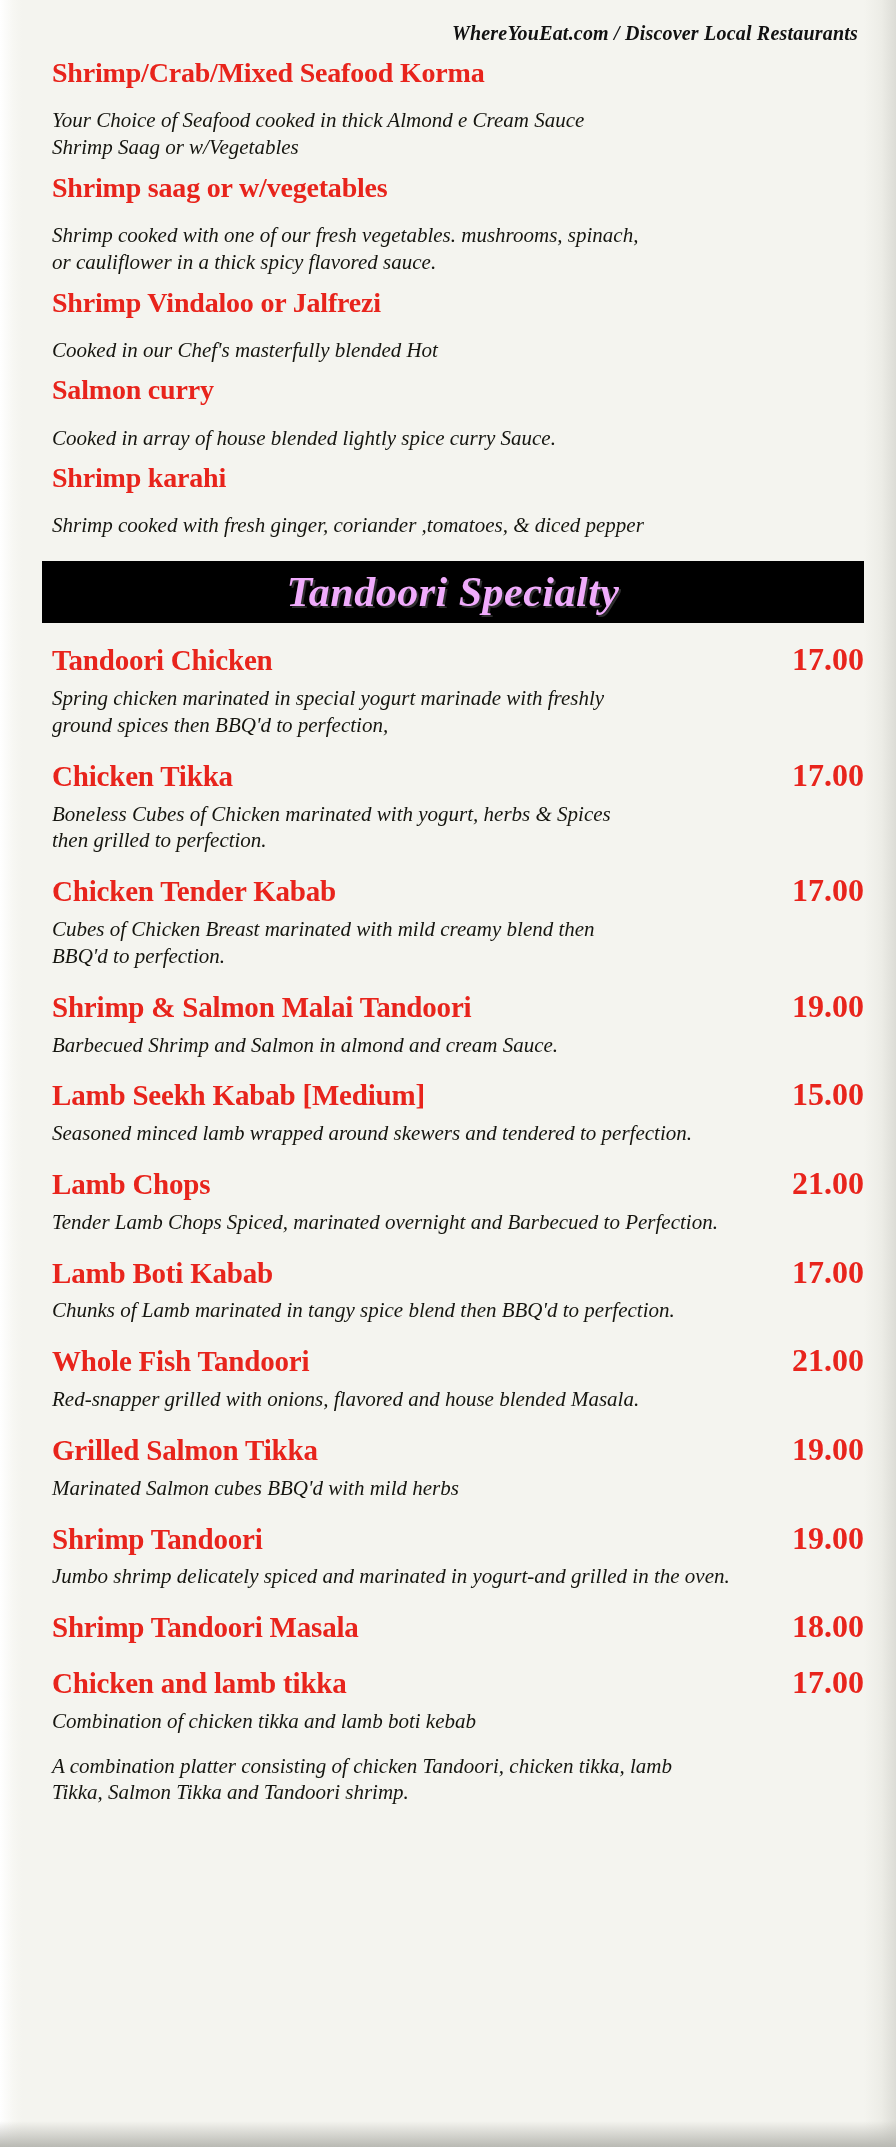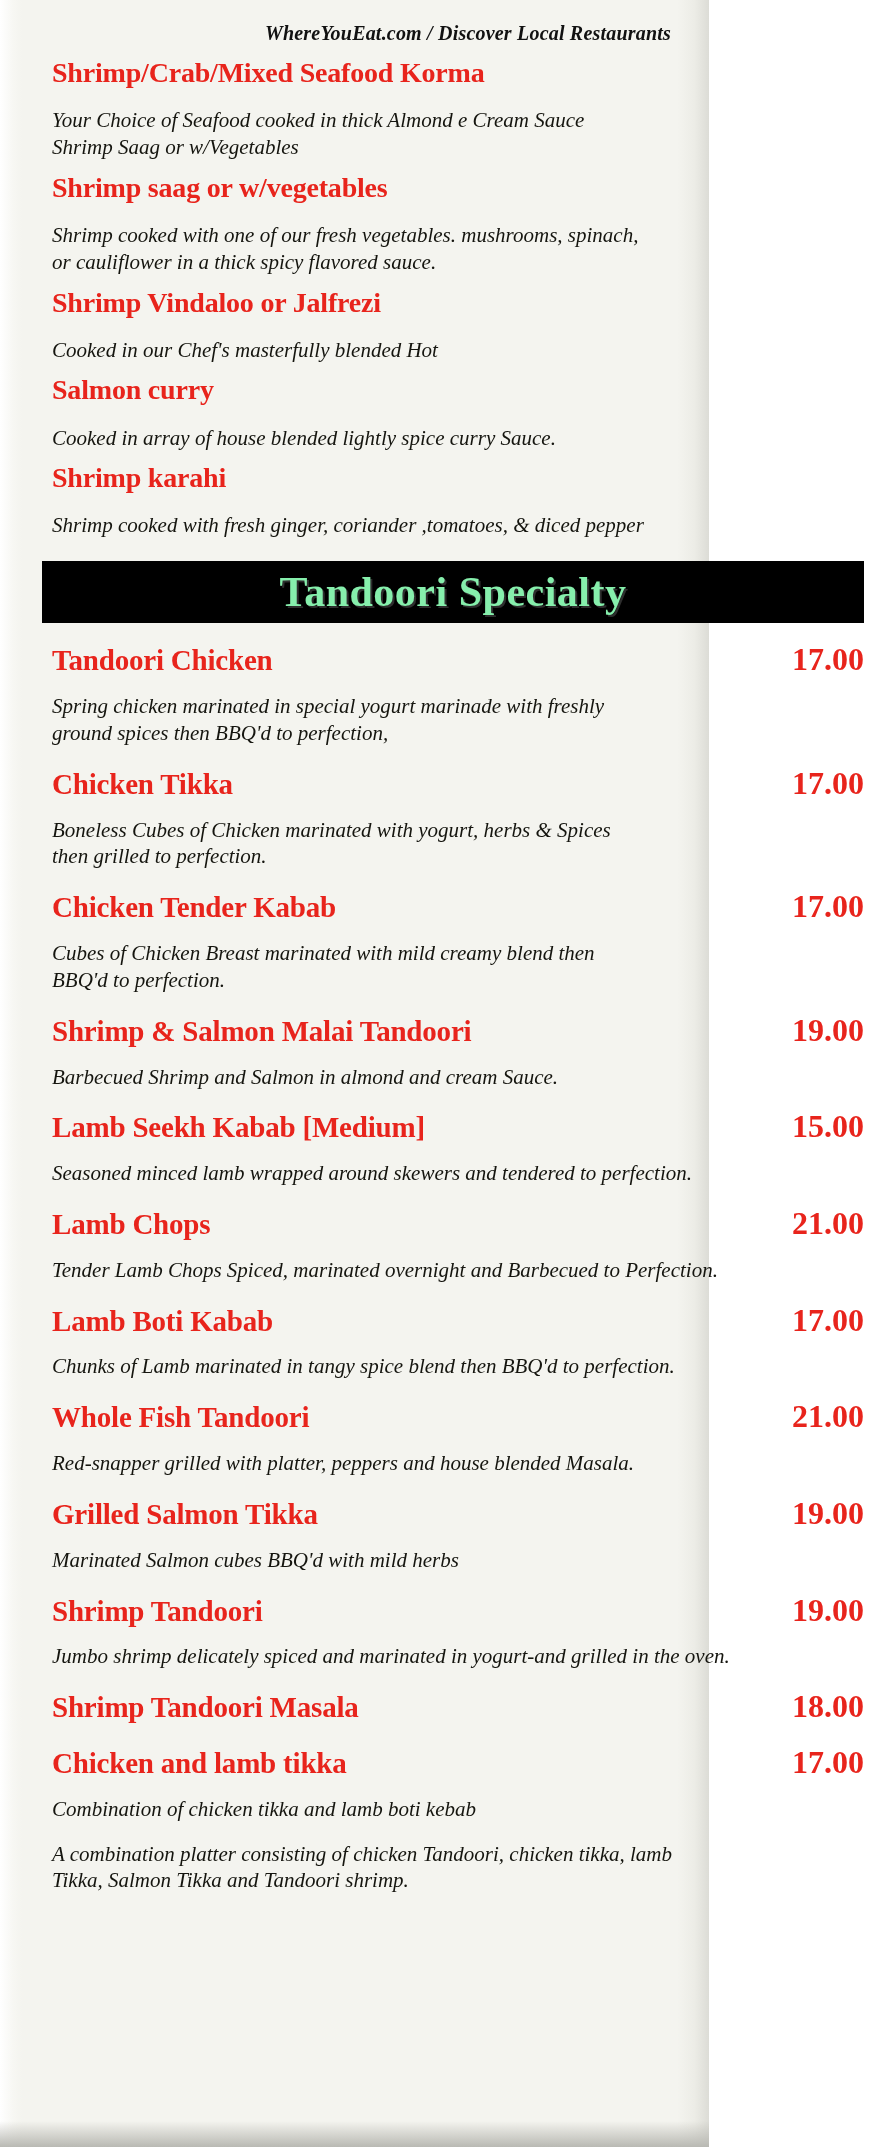--- a/index.html
+++ b/index.html
@@ -11,21 +11,21 @@
     width: 896px;
     height: 2147px;
     font-family: "Liberation Serif", serif;
     position: relative;
     overflow: hidden;
   }
   .page {
     position: absolute;
     left: 0;
     top: 0;
-    width: 709px;
+    width: 896px;
     height: 2147px;
     background: #f4f4ef;
     box-sizing: border-box;
     border-radius: 6px;
   }
   
   .page::before {
     content: "";
     position: absolute;
     left: 0; top: 0; bottom: 0;
@@ -106,32 +106,33 @@
     margin: 22px 0 18px 0;
     height: 62px;
     display: flex;
     align-items: center;
     justify-content: center;
     position: relative;
     left: -10px;
     width: 822px;
   }
   .banner-text {
-    color: #86efac;
-    font-family: "Liberation Serif", serif;
+    color: #f0abfc;
+    font-family: "Liberation Serif", serif;
+    font-style: italic;
     font-weight: bold;
     font-size: 42px;
     letter-spacing: 0.5px;
     text-shadow: 2px 2px 0 rgba(255,255,255,0.18);
   }
   .section-priced .item {
     margin-bottom: 18px;
   }
   .section-priced .item-desc {
-    margin-top: 14px;
+    margin-top: 6px;
   }
   .bottom-fade {
     position: absolute;
     left: 0;
     right: 0;
     bottom: 0;
     height: 26px;
     background: linear-gradient(to bottom, rgba(200,200,195,0) 0%, #b9b9b3 100%);
     z-index: 4;
     pointer-events: none;
@@ -250,21 +251,21 @@
           <div class="item-price">17.00</div>
         </div>
         <div class="item-desc">Chunks of Lamb marinated in tangy spice blend then BBQ'd to perfection.</div>
       </div>
 
       <div class="item">
         <div class="item-head">
           <div class="item-name">Whole Fish Tandoori</div>
           <div class="item-price">21.00</div>
         </div>
-        <div class="item-desc">Red-snapper grilled with platter, peppers and house blended Masala.</div>
+        <div class="item-desc">Red-snapper grilled with onions, flavored and house blended Masala.</div>
       </div>
 
       <div class="item">
         <div class="item-head">
           <div class="item-name">Grilled Salmon Tikka</div>
           <div class="item-price">19.00</div>
         </div>
         <div class="item-desc">Marinated Salmon cubes BBQ'd with mild herbs</div>
       </div>
 

